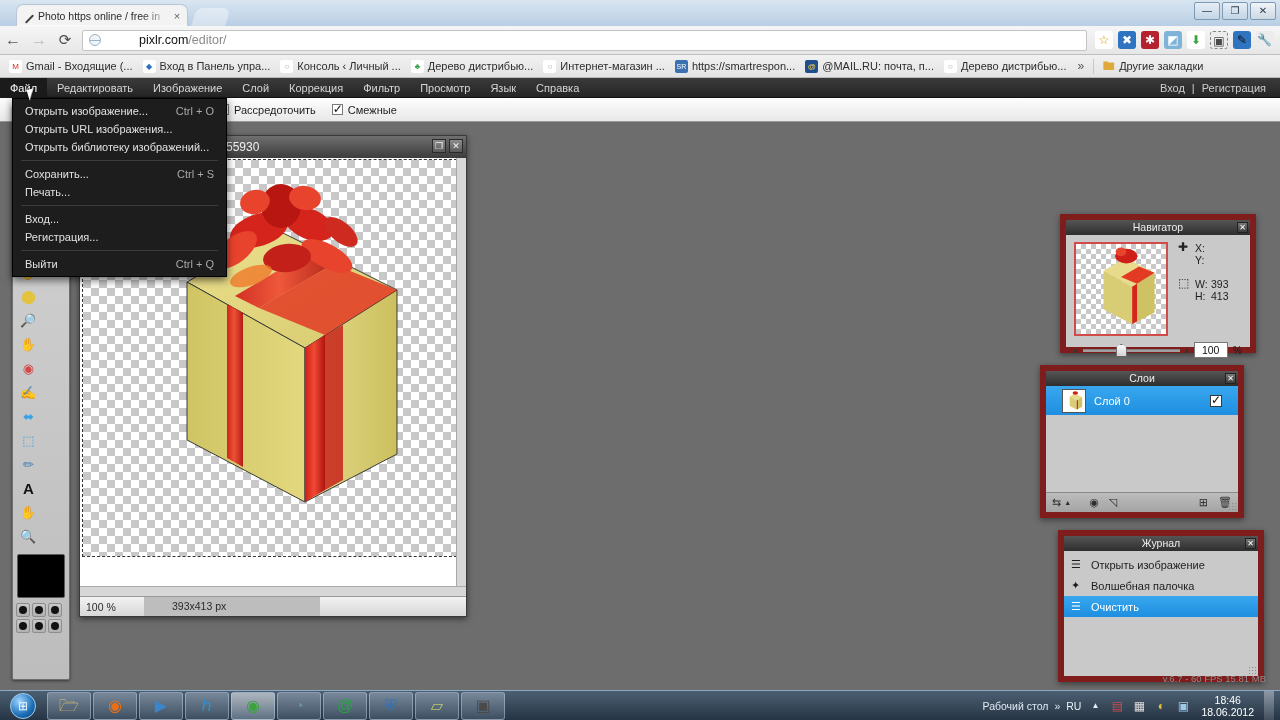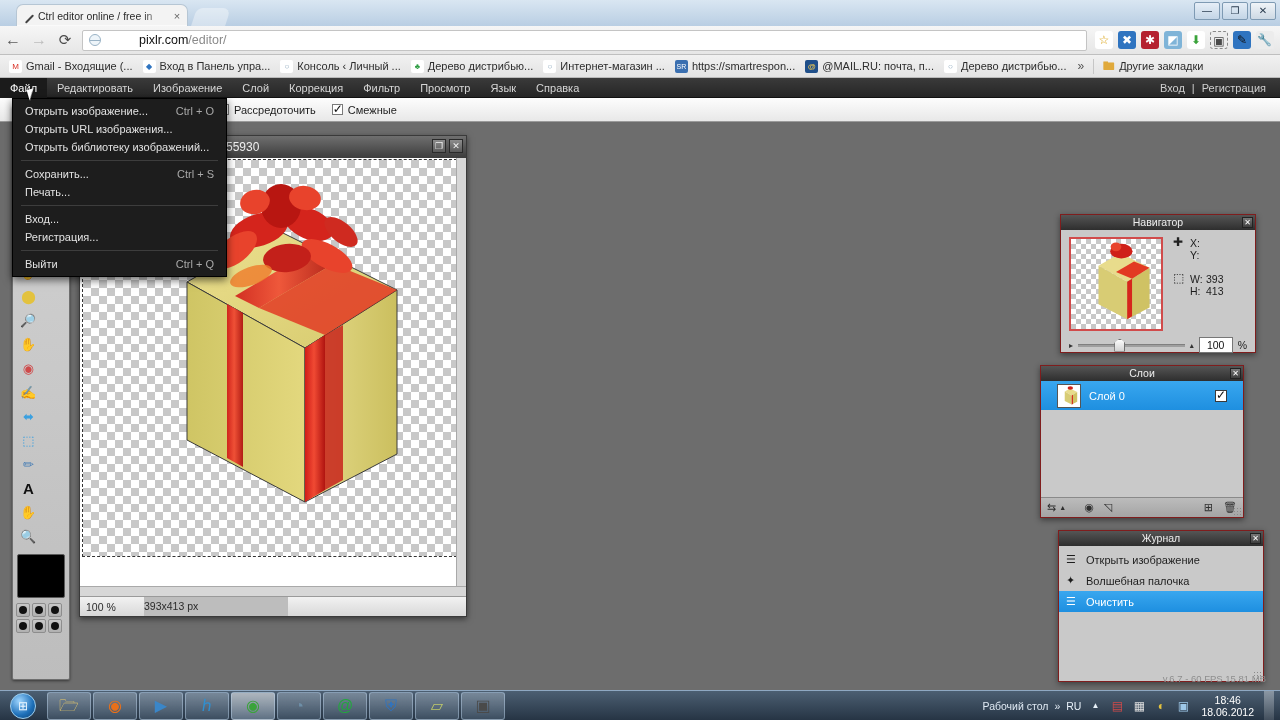--- a/index.html
+++ b/index.html
@@ -185,39 +185,39 @@
     background-color:#fff;
     outline:1px dashed #333;
   }
   .iw-status {
     position:absolute; left:0; bottom:0; width:386px; height:20px;
     background: linear-gradient(#f2f2f2,#d8d8d8);
     border-top:1px solid #9a9a9a;
     display:flex; align-items:center; font-size:10.5px; color:#2b2b2b;
   }
   .st-zoom { width:64px; padding-left:6px; }
-  .st-size { width:144px; background:#bdbdbd; height:100%; line-height:19px; }
+  .st-size { width:176px; background:#bdbdbd; height:100%; line-height:19px; padding-left:28px;}
   .iw-scroll-v {
     position:absolute; right:0; top:22px; width:10px; height:438px; background:#d7d7d7;
     border-left:1px solid #a9a9a9;
   }
   .iw-scroll-h {
     position:absolute; left:0; bottom:20px; width:386px; height:10px; background:#d7d7d7;
     border-top:1px solid #a9a9a9;
   }
 
   
   .gift { position:absolute; left:26px; top:12px; width:300px; height:370px; }
   .gift svg { width:100%; height:100%; display:block; }
 
   
   .panel {
     position:absolute;
     background:#c9c9c9;
-    border:1px solid #7f1d1d;
+    border:6px solid #7f1d1d;
     box-shadow:0 2px 6px rgba(0,0,0,.45);
   }
   .panel-title {
     height:15px; background: linear-gradient(#555,#2e2e2e);
     color:#ededed; font-size:10.5px; text-align:center; line-height:15px;
     position:relative;
   }
   .panel-x {
     position:absolute; right:2px; top:2px; width:11px; height:11px;
     background:linear-gradient(#777,#3d3d3d); color:#fff;
@@ -332,21 +332,21 @@
 </head>
 <body>
 
 <div id="root">
 
   <div class="browser">
 
     <div class="tabstrip">
       <div class="chrome-tab">
         <span class="tab-favicon"></span>
-        <span class="tab-title">Ctrl editor online / free in</span>
+        <span class="tab-title">Photo https online / free in</span>
         <span class="tab-close">×</span>
       </div>
       <div class="newtab"></div>
       <div class="wincontrols">
         <div class="wc">—</div>
         <div class="wc">❐</div>
         <div class="wc close">✕</div>
       </div>
     </div>
 

